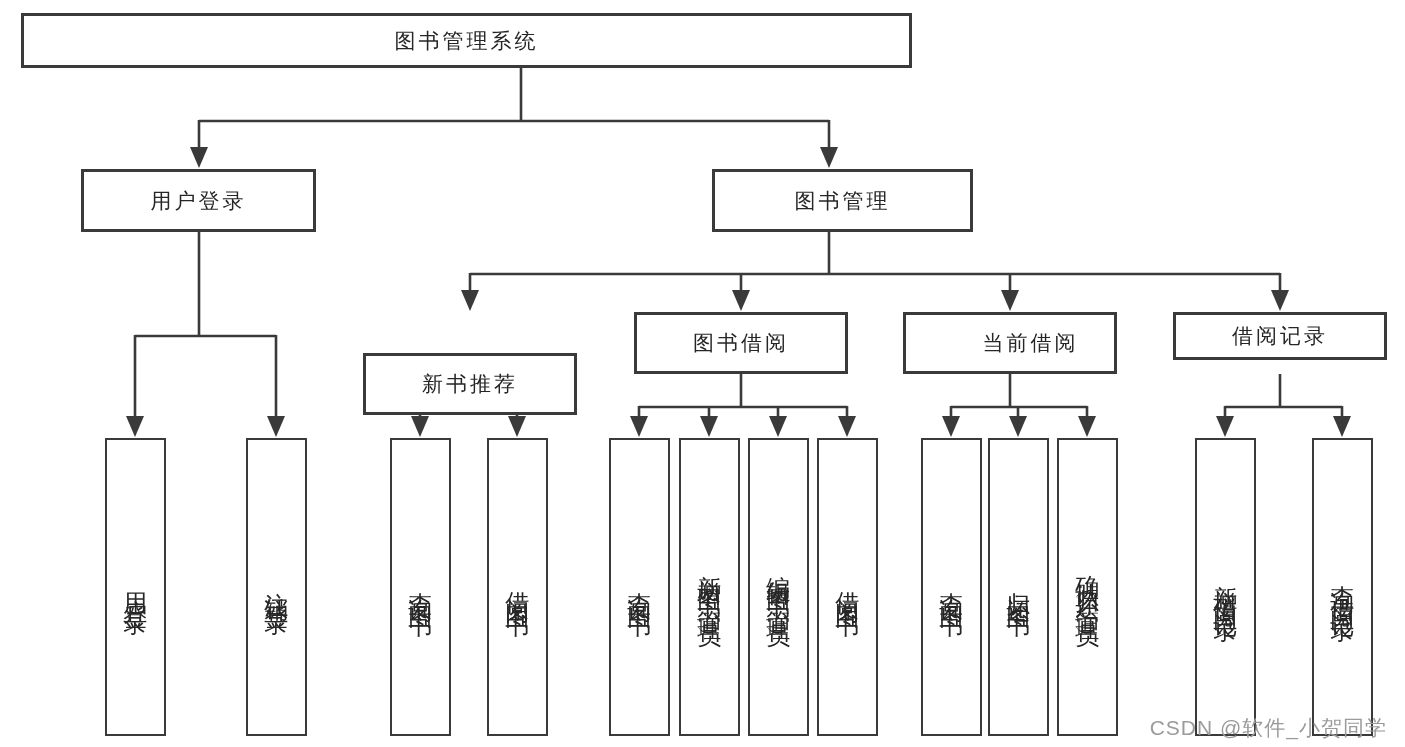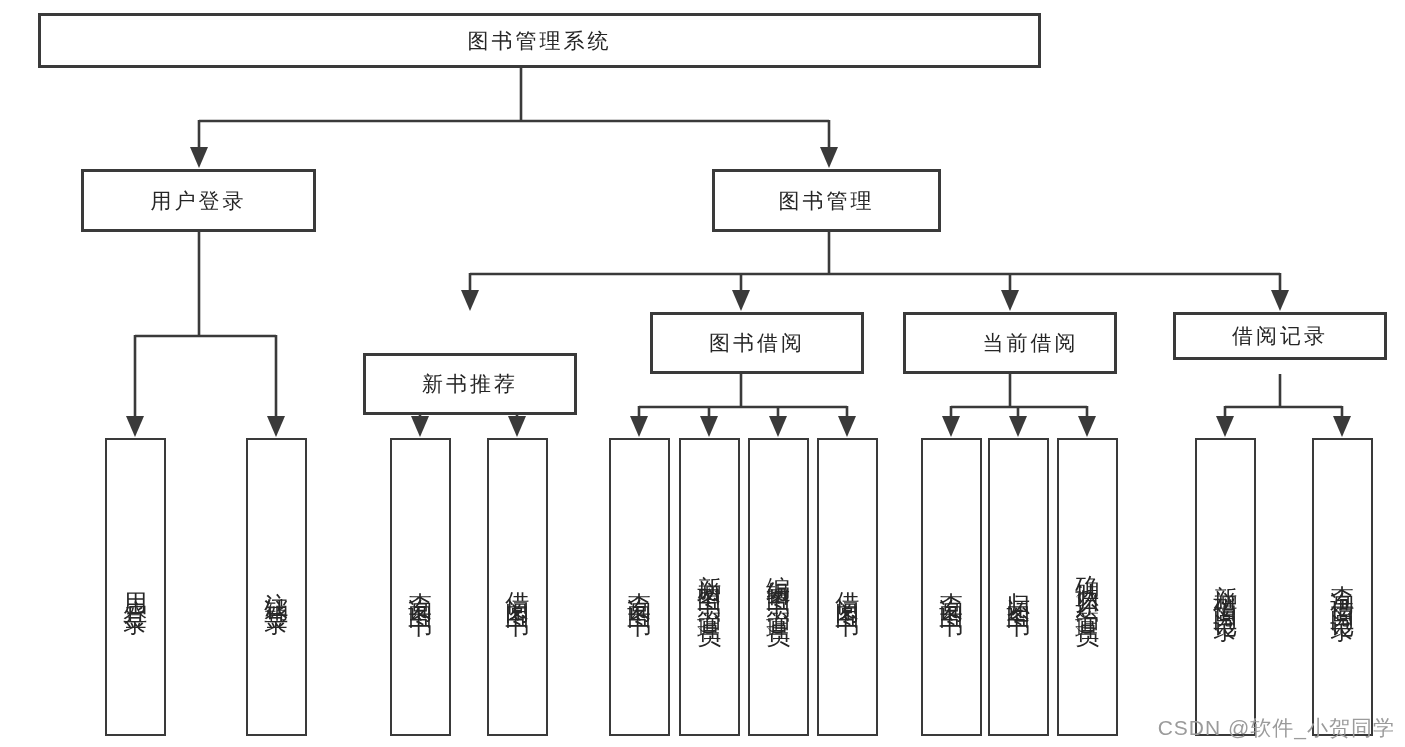--- a/index.html
+++ b/index.html
@@ -34,45 +34,45 @@
   .leaf { border-width: 2.5px; }
   .leaf .vlbl {
     writing-mode: vertical-rl;
     text-orientation: mixed;
     font-size: 24px;
     letter-spacing: 7px;
     line-height: 1.1;
     white-space: nowrap;
   }
   
-  .n-root  { left: 38px;   top: 13px;  width: 1003px; height: 55px; }
+  .n-root  { left: 21px;   top: 13px;  width: 891px; height: 55px; }
   .n-l2a   { left: 81px;   top: 169px; width: 235px;  height: 63px; }
-  .n-l2b   { left: 712px;  top: 169px; width: 229px;  height: 63px; }
+  .n-l2b   { left: 712px;  top: 169px; width: 261px;  height: 63px; }
   .n-l3a   { left: 363px;  top: 312px; width: 214px;  height: 62px; margin-top: 41px; }
-  .n-l3b   { left: 634px;  top: 312px; width: 214px;  height: 62px; margin-left: 16px; }
+  .n-l3b   { left: 634px;  top: 312px; width: 214px;  height: 62px; }
   .n-l3c   { left: 903px;  top: 312px; width: 214px;  height: 62px; padding-left: 41px; }
   .n-l3d   { left: 1173px; top: 312px; width: 214px;  height: 48px; }
   .leaf    { top: 438px; width: 61px; height: 298px; }
   .lf-1a { left: 104.5px; }
   .lf-1b { left: 245.5px; }
   .lf-2a { left: 389.5px; }
   .lf-2b { left: 486.5px; }
   .lf-3a { left: 608.5px; }
   .lf-3b { left: 678.5px; }
   .lf-3c { left: 747.5px; }
   .lf-3d { left: 816.5px; }
   .lf-4a { left: 920.5px; }
   .lf-4b { left: 987.5px; }
   .lf-4c { left: 1056.5px; }
   .lf-5a { left: 1194.5px; }
   .lf-5b { left: 1311.5px; }
   .watermark {
     position: absolute;
     top: 714px;
-    right: 10px;
+    right: 18px;
     font-size: 21px;
     color: #9b9b9b;
     letter-spacing: 1px;
     z-index: 5;
     font-family: "Liberation Sans", sans-serif;
     white-space: nowrap;
   }
 </style>
 </head>
 <body>

